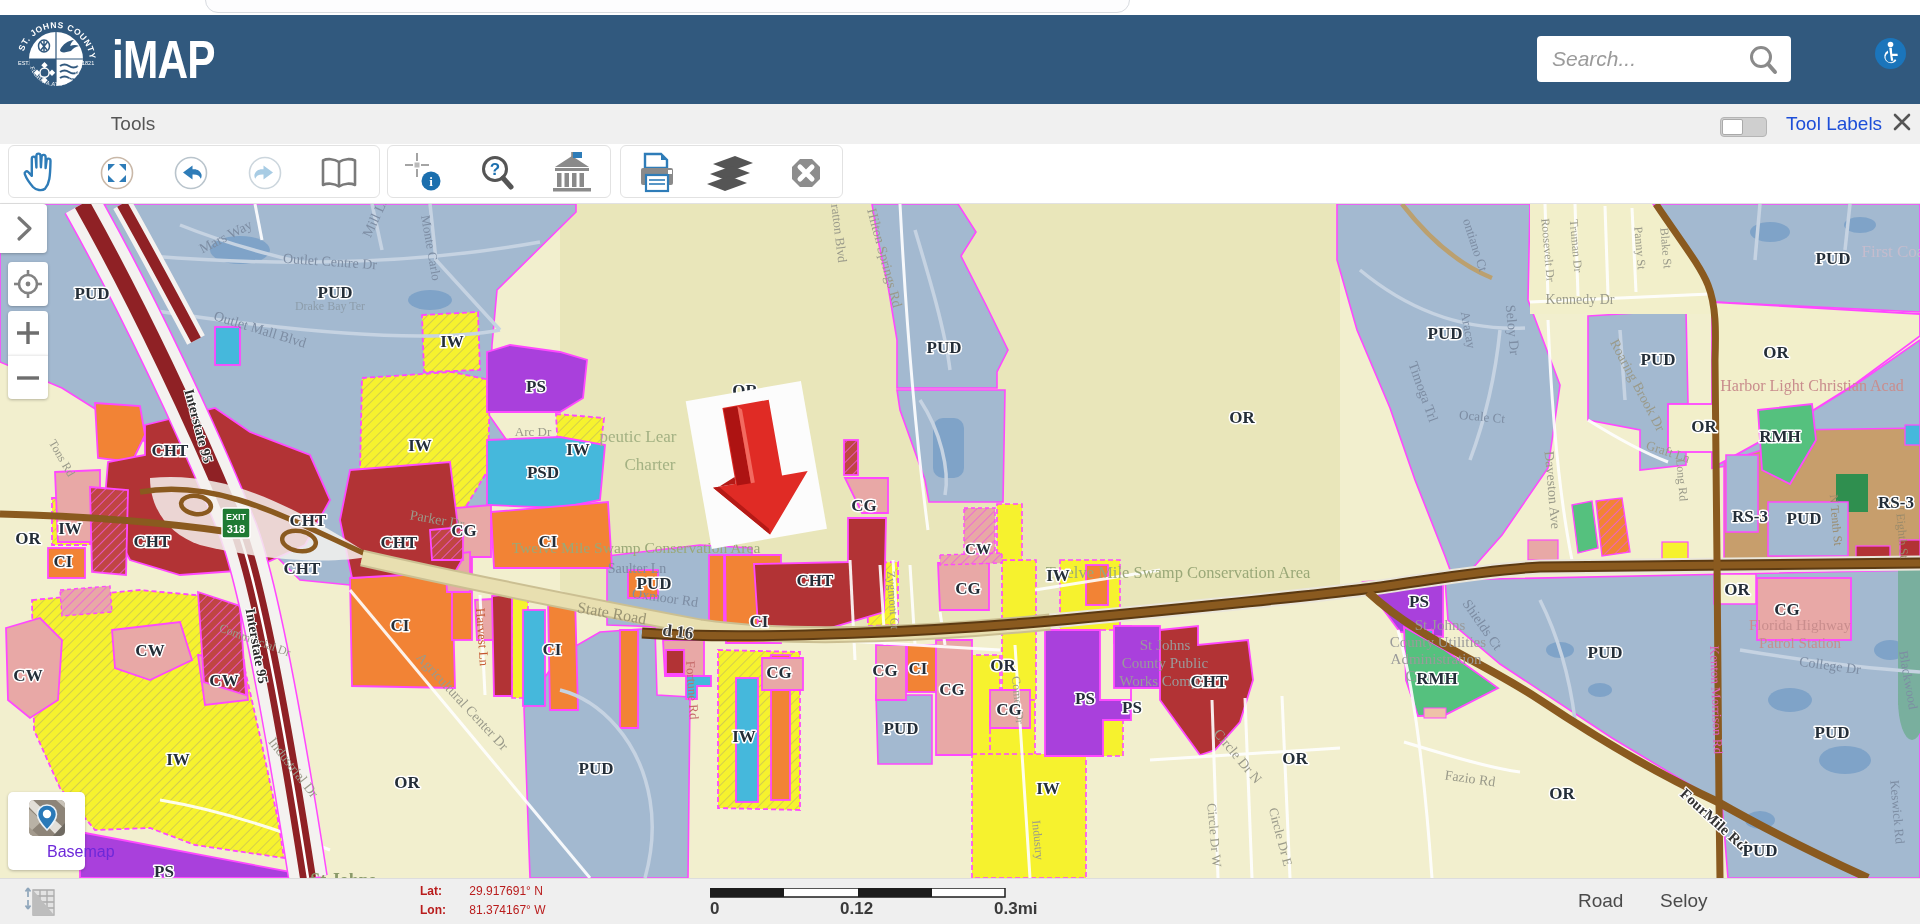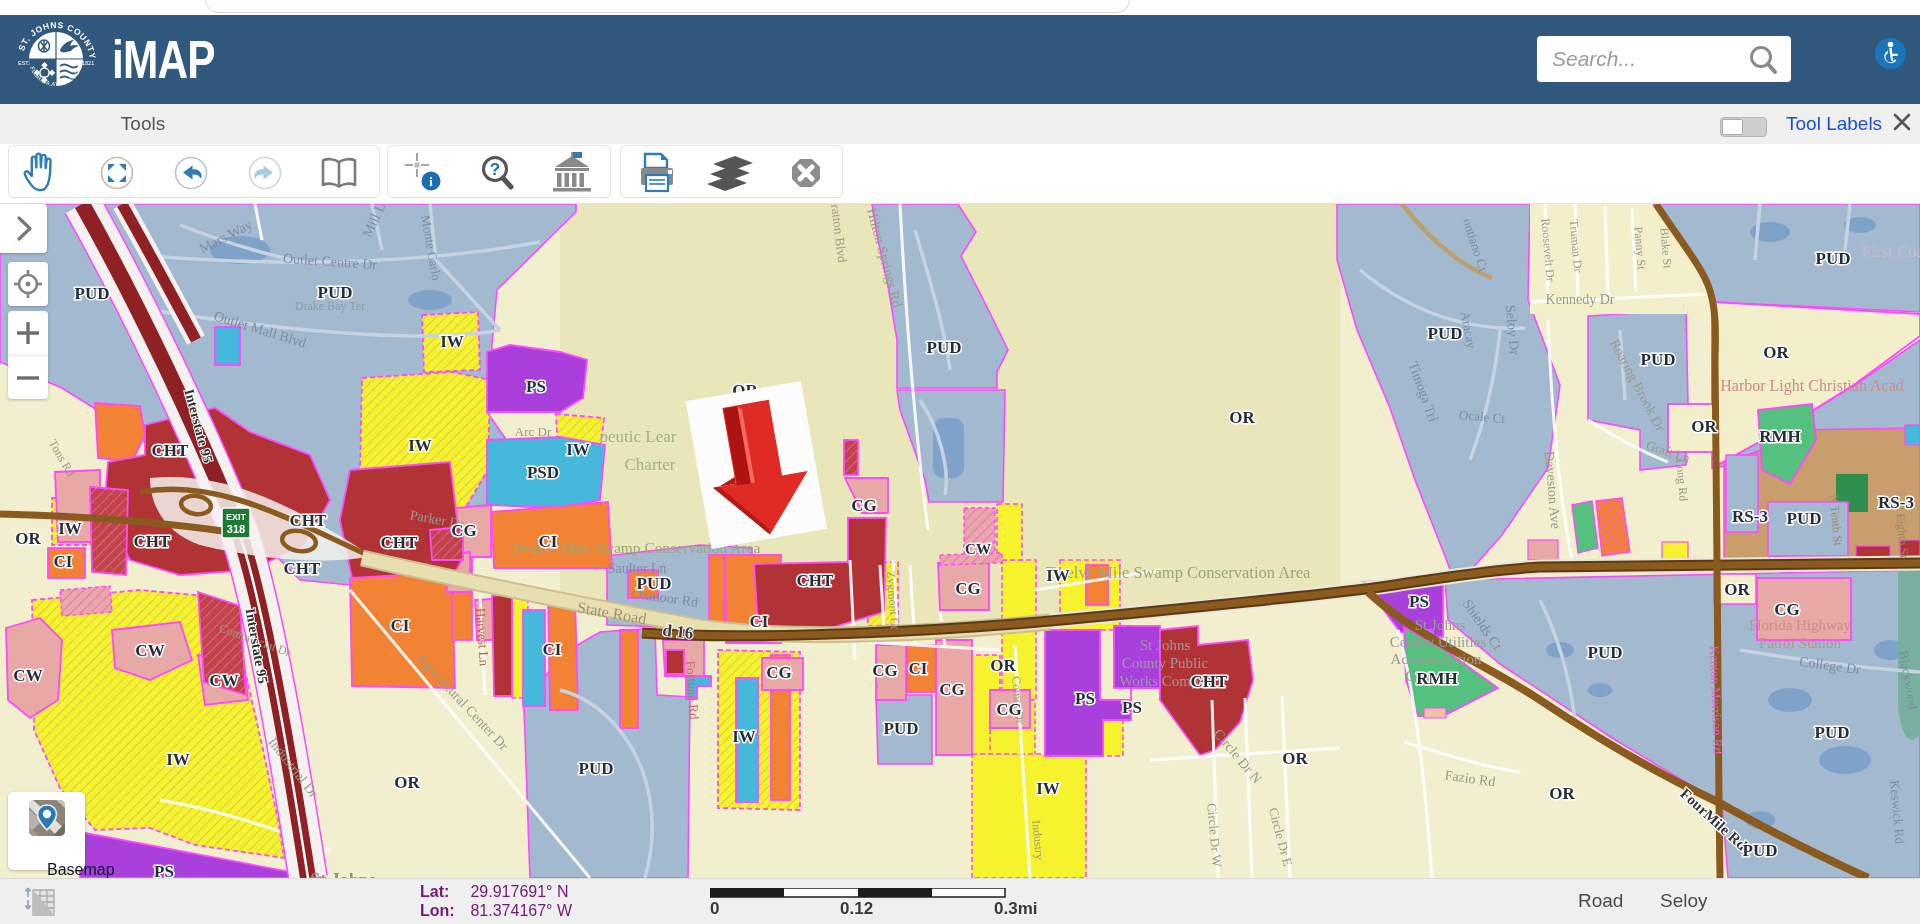--- a/index.html
+++ b/index.html
@@ -13,41 +13,41 @@
 #imap { position:absolute; left:112px; top:14px; color:#fff; font-size:53px; font-weight:bold; letter-spacing:-1px; transform:scaleX(0.80); transform-origin:left; }
 #seal { position:absolute; left:16px; top:17px; }
 
 #seal { position:absolute; left:14px; top:2px; }
 #searchbox { position:absolute; left:1537px; top:21px; width:254px; height:46px; background:#fff; border-radius:4px; }
 #searchtxt { position:absolute; left:15px; top:11px; font-style:italic; color:#9b9b9b; font-size:21px; }
 #accbtn { position:absolute; left:1875px; top:23px; width:31px; height:31px; border-radius:50%; background:#1b75bb; }
 
 #tabbar { position:absolute; left:0; top:104px; width:1920px; height:40px; background:#f0f0f0; }
 #hometab { position:absolute; left:8px; top:3px; width:80px; height:37px; background:#fff; border-radius:5px 5px 0 0; text-align:center; line-height:37px; font-size:19px; color:#404040;margin-top:44px; }
-#toolstab { position:absolute; left:98px; top:0; width:90px; height:40px; text-align:center; line-height:40px; font-size:19px; color:#555; }
+#toolstab { position:absolute; left:88px; top:0; width:90px; height:40px; text-align:center; line-height:40px; font-size:19px; color:#555; }
 #toggle { position:absolute; left:1720px; top:13px; width:47px; height:20px; background:#cfcfcf; border:1px solid #b5b5b5; border-radius:4px; }
 #knob { position:absolute; left:1px; top:1px; width:21px; height:16px; background:#fff; border:1px solid #aaa; border-radius:2px; }
 #toollabels { position:absolute; left:1786px; top:0; font-size:19px; color:#1d4ed8; line-height:40px; }
 #closex { position:absolute; left:1892px; top:8px; }
 
 #toolbar { position:absolute; left:0; top:144px; width:1920px; height:60px; background:#fff; border-bottom:1px solid #e2e2e2; }
 .tgroup { position:absolute; top:1px; height:53px; background:#fff; border:1px solid #e2e2e2; border-radius:6px; }
 
 #map { position:absolute; left:0; top:204px; width:1920px; height:674px; overflow:hidden; }
 
 .fbtn { position:absolute; background:#fff; box-shadow:0 1px 3px rgba(0,0,0,0.25); }
 #expander { left:0; top:204px; width:47px; height:49px; border-radius:0 4px 4px 0; }
 #locate { left:8px; top:262px; width:40px; height:44px; border-radius:4px; }
 #zoomin { left:8px; top:311px; width:40px; height:44px; border-radius:4px 4px 0 0; }
 #zoomout { left:8px; top:355px; width:40px; height:44px; border-radius:0 0 4px 4px; border-top:1px solid #eee; }
 #basemap { left:8px; top:792px; width:77px; height:78px; border-radius:5px; text-align:center; }
-#basemap .lbl { font-size:16px; color:#0f172a; margin-top:20px;padding-left:39px; }
+#basemap .lbl { font-size:16px; color:#6d28d9; margin-top:2px;padding-left:39px; }
 
 #bottombar { position:absolute; left:0; top:878px; width:1920px; height:46px; background:#efefef; border-top:1px solid #ddd; font-size:19px; color:#444; }
-#coords { position:absolute; left:420px; top:3px; font-size:16px; color:#701a75; line-height:19px; }
+#coords { position:absolute; left:420px; top:3px; font-size:12px; color:#b91c1c; line-height:19px; }
 #coords b { display:inline-block; width:46px; }
 #ddtext { position:absolute; left:126px; top:0; line-height:44px; color:#4a4a4a; }
 #scale { position:absolute; left:710px; top:9px; }
 #scalelabels { position:absolute; left:710px; top:20px; width:350px; font-size:17px; font-weight:bold; color:#3a3a3a; }
 .blink { position:absolute; top:0; line-height:44px; color:#4a4a4a; }
 </style>
 </head>
 <body>
 <div id="page">
   <div id="topstrip">

